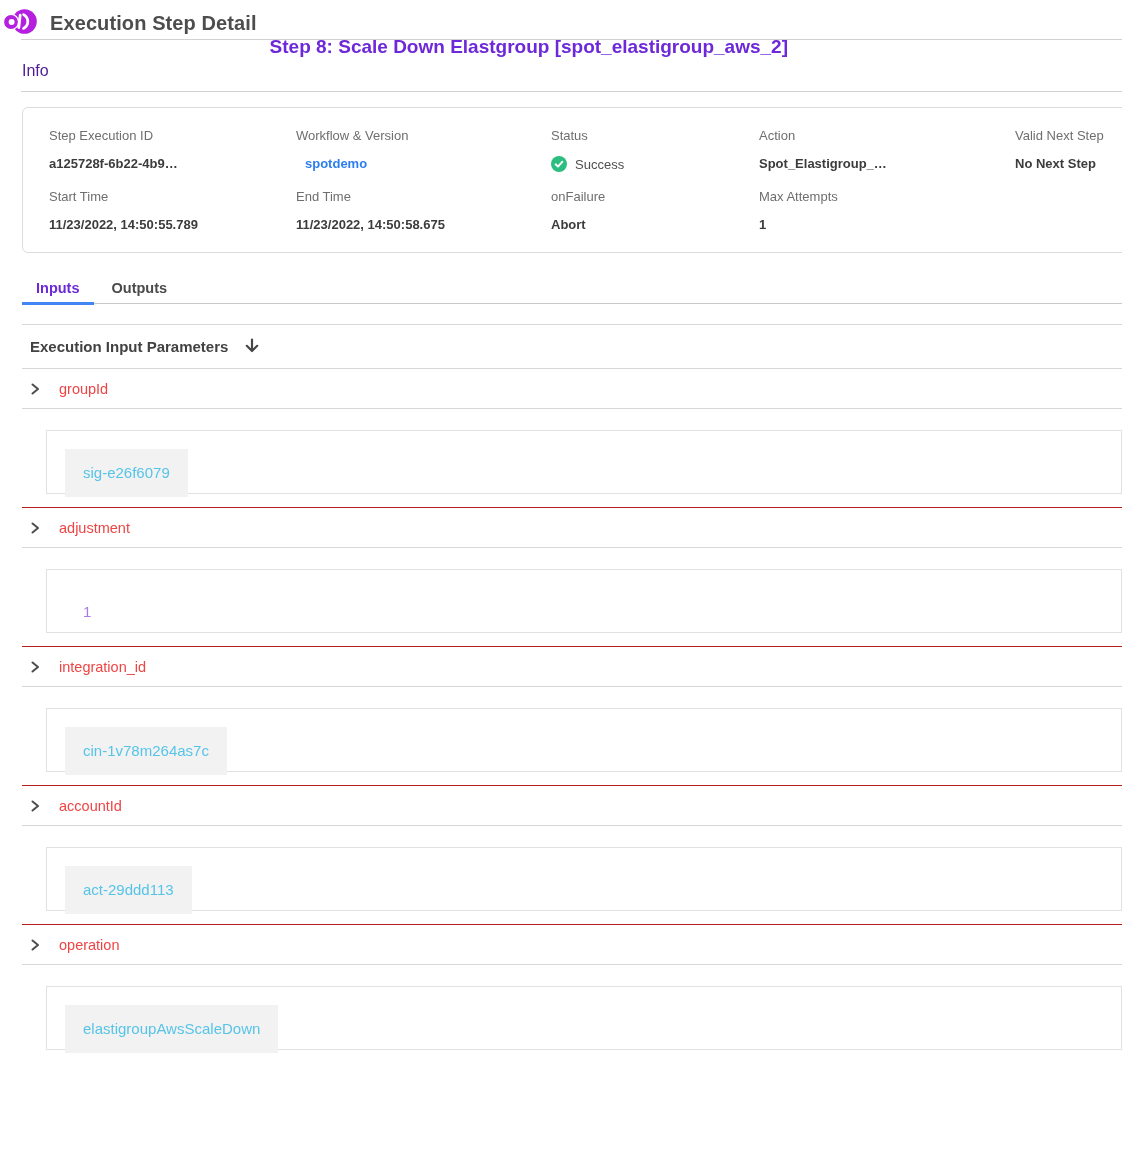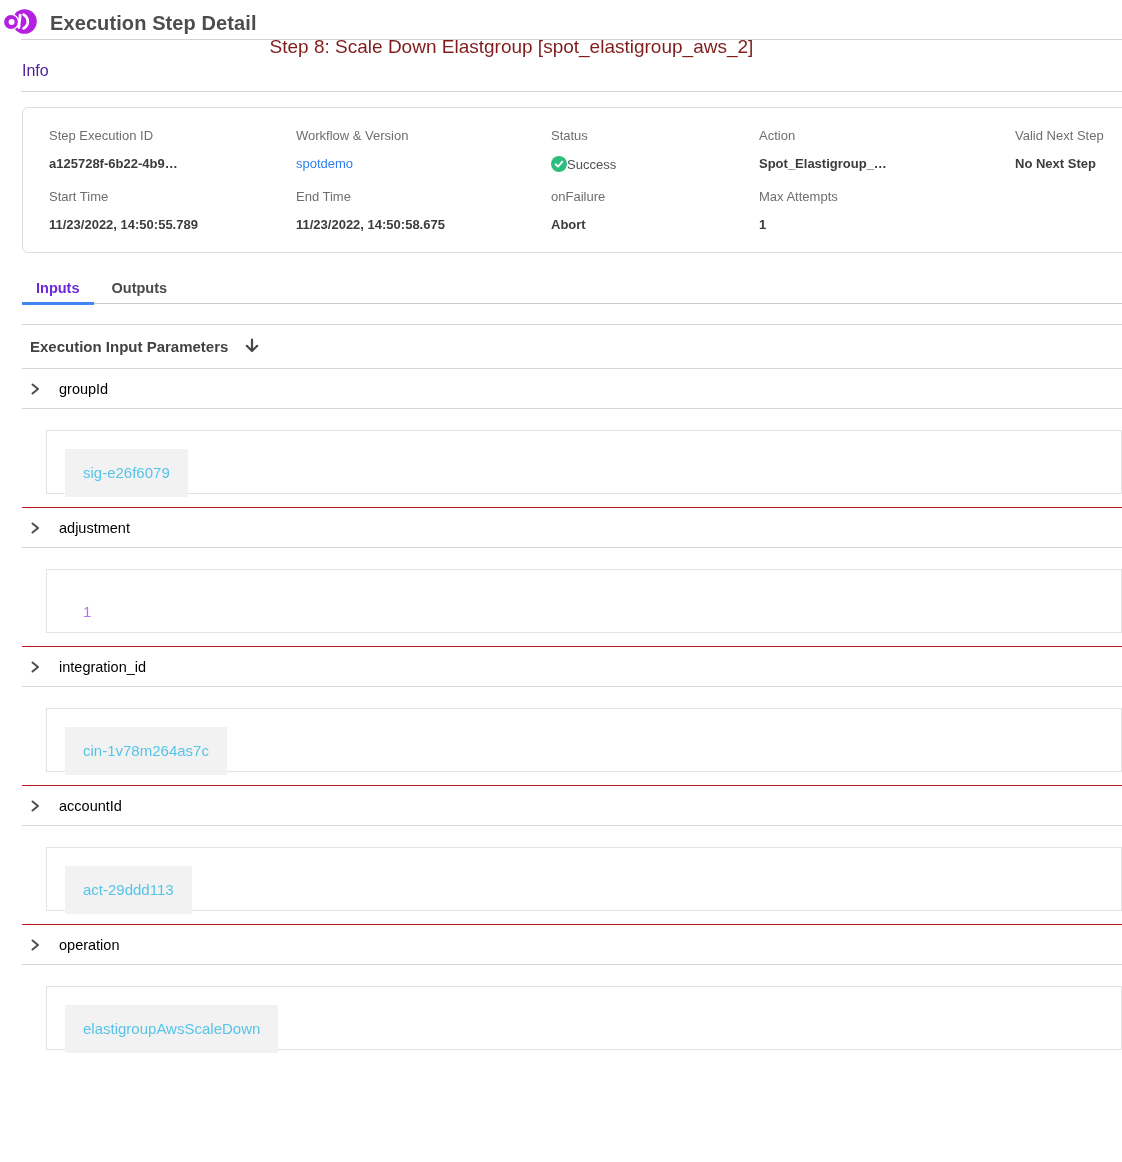--- a/index.html
+++ b/index.html
@@ -3,33 +3,33 @@
 <meta charset="utf-8">
 <style>
   * { margin:0; padding:0; box-sizing:border-box; }
   html,body { width:1122px; height:1162px; overflow:hidden; background:#fff;
     font-family:"Liberation Sans", sans-serif; color:#4a4a4a; }
 
   
   .app-header { display:flex; align-items:center; gap:13px; padding:7px 0 0 3px; height:39px; }
   .logo { flex:0 0 auto; }
   .page-title { font-size:20px; font-weight:700; color:#4d4d4d; letter-spacing:.1px; }
-  .page-subtitle { font-size:19px; font-weight:400; color:#7f1d1d;margin-top:48px; }
+  .page-subtitle { font-size:19px; font-weight:700; color:#6d28d9;margin-top:48px; }
   .rule { border-bottom:1px solid #d2d2d2; margin-left:21px; }
 
   
   .info-heading { margin:22px 0 11px 22px; font-size:16px; color:#4c1d95; font-weight:400; }
   .info-card { margin:15px 0 0 22px; width:1120px; border:1px solid #dcdcdc; border-radius:6px;
     display:grid; grid-template-columns:247px 255px 208px 256px auto;
     padding:20px 0 20px 26px; row-gap:17px; background:#fff; }
   .field-label { font-size:13px; color:#6e6e6e; margin-bottom:13px; font-weight:400; }
   .field-value { font-size:13px; color:#3c3c3c; font-weight:700; }
   .field-value.plain { font-weight:400; color:#4f4f4f; }
-  .link { color:#2d7ff0; font-weight:400; cursor:pointer; }
-  .status-line { display:flex; align-items:center; }
+  .link { color:#2d7ff0; font-weight:700; cursor:pointer;margin-left:9px; }
+  .status-line { display:flex; align-items:center; gap:8px; }
 
   
   .tabs { margin:19px 0 0 22px; display:flex; border-bottom:1px solid #c9c9c9; height:32px; }
   .tab { padding:0 14px; display:flex; align-items:center; font-size:14.5px; font-weight:700;
     color:#4a4a4a; cursor:pointer; position:relative; margin-right:4px; }
   .tab.active { color:#6d28d9; }
   .tab.active::after { content:""; position:absolute; left:0; right:0; bottom:-2px; height:3px;
     background:#4285f4; }
 
   
@@ -37,21 +37,21 @@
   .params-header { border-top:1px solid #d7d7d7; border-bottom:1px solid #d7d7d7; height:45px;
     display:flex; align-items:center; gap:15px; padding-left:8px; }
   .params-title { font-size:15px; font-weight:700; color:#424242; }
   .dl-icon { display:flex; align-items:center; cursor:pointer; }
 
   .param-head { height:40px; display:flex; align-items:center; gap:17px; padding-left:6px;
     border-bottom:1px solid #d7d7d7; cursor:pointer; }
   .param { border-top:0; }
   .param + .param { border-top:1px solid #b91c1c; }
   .chev { display:flex; align-items:center; }
-  .param-label { font-size:14.5px; color:#000000; }
+  .param-label { font-size:14.5px; color:#ef4444; }
   .param-body { margin:21px 0 13px 24px; width:calc(100% - 24px); border:1px solid #e2e2e2;
     height:64px; padding:18px; background:#fff; }
   .chip { display:inline-block; background:#f2f2f2; padding:14px 18px; font-size:15px;
     color:#56c4e8; line-height:20px; }
   .chip.number { background:transparent; color:#ab7ae8; }
 </style>
 </head>
 <body>
 
 <div class="app-header">

